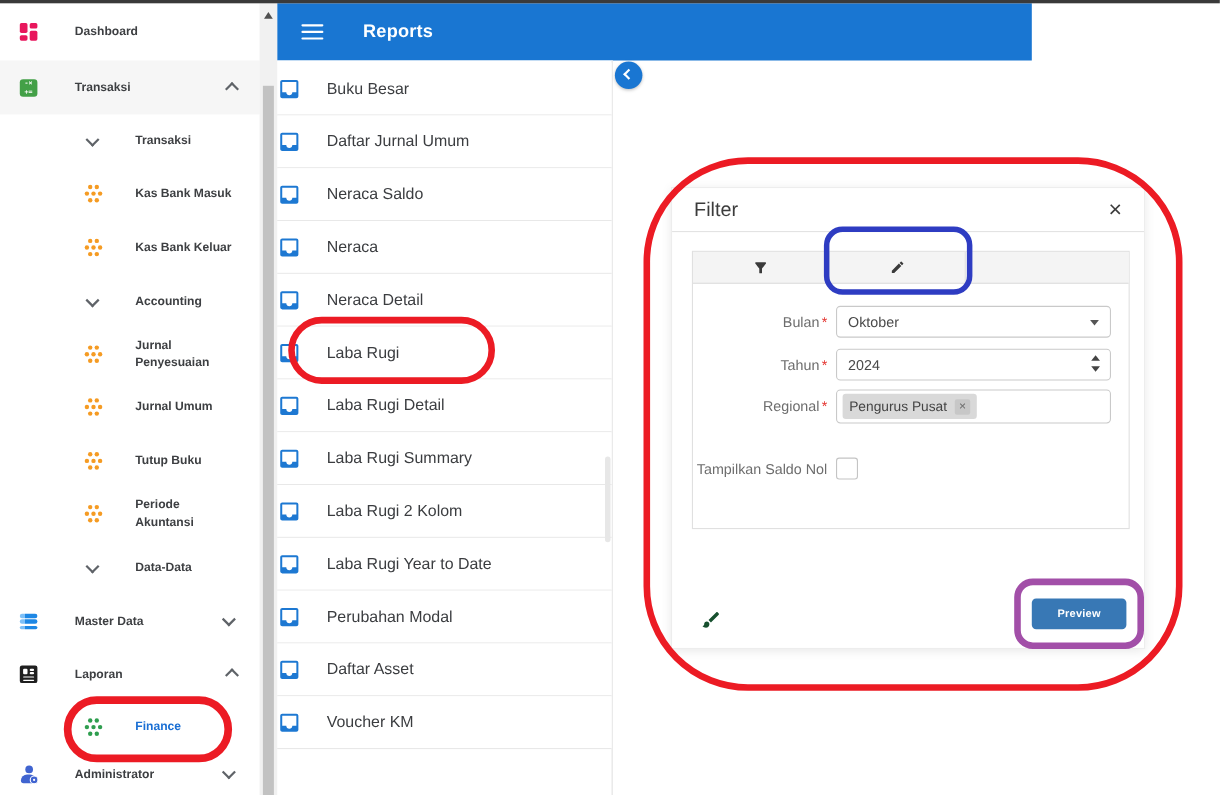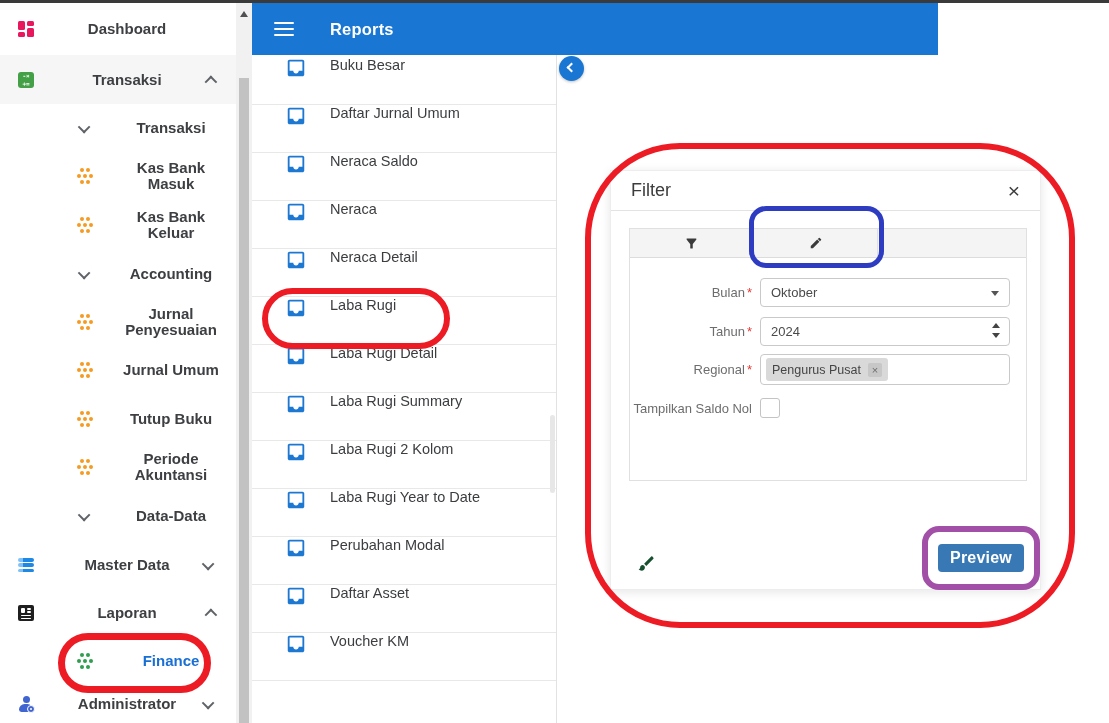--- a/index.html
+++ b/index.html
@@ -8,21 +8,21 @@
   .screen { position:absolute; left:0; top:0; width:1109px; height:723px; background:#fff; overflow:hidden; }
 
   
   .top-strip { position:absolute; left:0; top:0; width:1109px; height:3px; background:#3a3a3a; z-index:6; }
 
   
   .sidebar { position:absolute; left:0; top:3px; width:236px; height:720px; background:#fff; z-index:2; }
   .srow { display:flex; align-items:center; position:relative; cursor:pointer; }
   .srow.l1 { padding-left:18px; }
   .srow.l2 { padding-left:77px; }
-  .srow .slabel { font-size:15px; font-weight:700; color:#3d3f42; line-height:16px;text-align:center; }
+  .srow .slabel { font-size:11px; font-weight:700; color:#3d3f42; line-height:16px; }
   .srow.l1 .slabel { margin-left:34px; width:118px; }
   .srow.l2 .slabel { margin-left:30px; width:96px; font-weight:700; }
   .chevR { position:absolute; right:22px; }
   .chev { display:inline-block; width:9px; height:9px; border-left:2px solid #5f6368; border-bottom:2px solid #5f6368; }
   .chev.down { transform:rotate(-45deg) translateY(-2px); }
   .chev.up { transform:rotate(135deg) translateY(-2px); }
   .blue-text { color:#1a6fd4 !important; }
 
   
   .icon16 { width:16px; height:16px; position:relative; flex:0 0 16px; }
@@ -59,21 +59,21 @@
   
   .rheader { position:absolute; left:252px; top:3px; width:686px; height:52px; background:#1976d2; z-index:2; display:flex; align-items:center; }
   .hamb { margin-left:22px; width:20px; height:15px; position:relative; cursor:pointer; }
   .hamb span { position:absolute; left:0; width:20px; height:2.6px; background:#fff; border-radius:2px; }
   .hamb .a{top:0}.hamb .b{top:6px}.hamb .c{top:12px}
   .rtitle { color:#fff; font-size:16.5px; font-weight:700; margin-left:36px; letter-spacing:.2px; }
 
   
   .rpanel { position:absolute; left:252px; top:55px; width:305px; height:668px; background:#fff; border-right:1px solid #e2e2e2; z-index:2; }
   .rlist { margin-top:2px; }
-  .rrow { height:48px; display:flex; align-items:flex-start; padding-left:33px; border-bottom:1px solid #e8e8e8; cursor:pointer; background:#fff; }
+  .rrow { height:48px; display:flex; align-items:center; border-bottom:1px solid #e8e8e8; cursor:pointer; background:#fff; }
   .rrow .rlabel { margin-left:23px; font-size:14.5px; color:#3b3d40; }
   .rrow svg { display:block; }
   .rscroll-thumb { position:absolute; right:1px; top:360px; width:5px; height:78px; background:#e7e7e7; border-radius:3px; }
 
   
   .backbtn { position:absolute; left:559px; top:56px; width:25px; height:25px; border-radius:50%; background:#1976d2; z-index:4; cursor:pointer; box-shadow:0 1px 3px rgba(0,0,0,.25); }
   .backbtn .bchev { position:absolute; left:9px; top:8px; width:7px; height:7px; border-left:2px solid #fff; border-bottom:2px solid #fff; transform:rotate(45deg); }
 
   
   .dialog { position:absolute; left:610px; top:170px; width:431px; height:420px; background:#fff; border:1px solid #ededed; box-shadow:0 2px 10px rgba(0,0,0,.10); z-index:3; }
@@ -92,24 +92,24 @@
   .spin { position:absolute; right:9px; top:5px; }
   .spin i { display:block; width:0; height:0; border-left:4px solid transparent; border-right:4px solid transparent; }
   .spin .u { border-bottom:5px solid #444; margin-bottom:5px; }
   .spin .d { border-top:5px solid #444; }
   .finput.tall { height:31px; padding:0 5px; }
   .chip { background:#d9d9d9; border-radius:3px; height:23px; display:flex; align-items:center; padding:0 6px; font-size:12.5px; color:#454545; }
   .chip-x { margin-left:7px; width:14px; height:14px; background:#c7c7c7; border-radius:2px; color:#6e6e6e; font-size:11px; line-height:14px; text-align:center; cursor:pointer; }
   .checkbox { margin-left:8px; width:20px; height:20px; border:1px solid #c4c4c4; border-radius:3px; background:#fff; cursor:pointer; }
   .dlg-foot { position:absolute; left:0; bottom:0; width:100%; height:58px; }
   .brush { position:absolute; left:26px; bottom:16px; }
-  .preview-btn { position:absolute; right:16px; bottom:17px; width:86px; height:28px; background:#3878b5; border:none; border-radius:4px; color:#fff; font-size:16px; font-weight:700; font-family:"Liberation Sans",sans-serif; cursor:pointer; letter-spacing:.2px; }
-
-  
-  .frow.r1{margin-bottom:10px} .frow.r2{margin-bottom:8px} .frow.r3{margin-bottom:13px}
+  .preview-btn { position:absolute; right:16px; bottom:17px; width:86px; height:28px; background:#3878b5; border:none; border-radius:4px; color:#fff; font-size:10px; font-weight:700; font-family:"Liberation Sans",sans-serif; cursor:pointer; letter-spacing:.2px; }
+
+  
+  .frow.r1{margin-bottom:10px} .frow.r2{margin-bottom:8px} .frow.r3{margin-bottom:31px}
 
   
   .ann { position:absolute; pointer-events:none; z-index:9; background:transparent; }
   .ann.red-big { left:585px; top:143px; width:490px; height:485px; border:6px solid #ec1b24; border-radius:95px; }
   .ann.red-laba { left:262px; top:288px; width:188px; height:61px; border:6px solid #ec1b24; border-radius:32px; }
   .ann.red-fin { left:58px; top:633px; width:153px; height:60px; border:7px solid #ec1b24; border-radius:30px; }
   .ann.blue-tab { left:749px; top:206px; width:135px; height:62px; border:5px solid #2e3cc2; border-radius:17px; }
   .ann.purple-prev { left:922px; top:526px; width:118px; height:64px; border:6px solid #a24fa8; border-radius:17px; }
 </style>
 </head>

